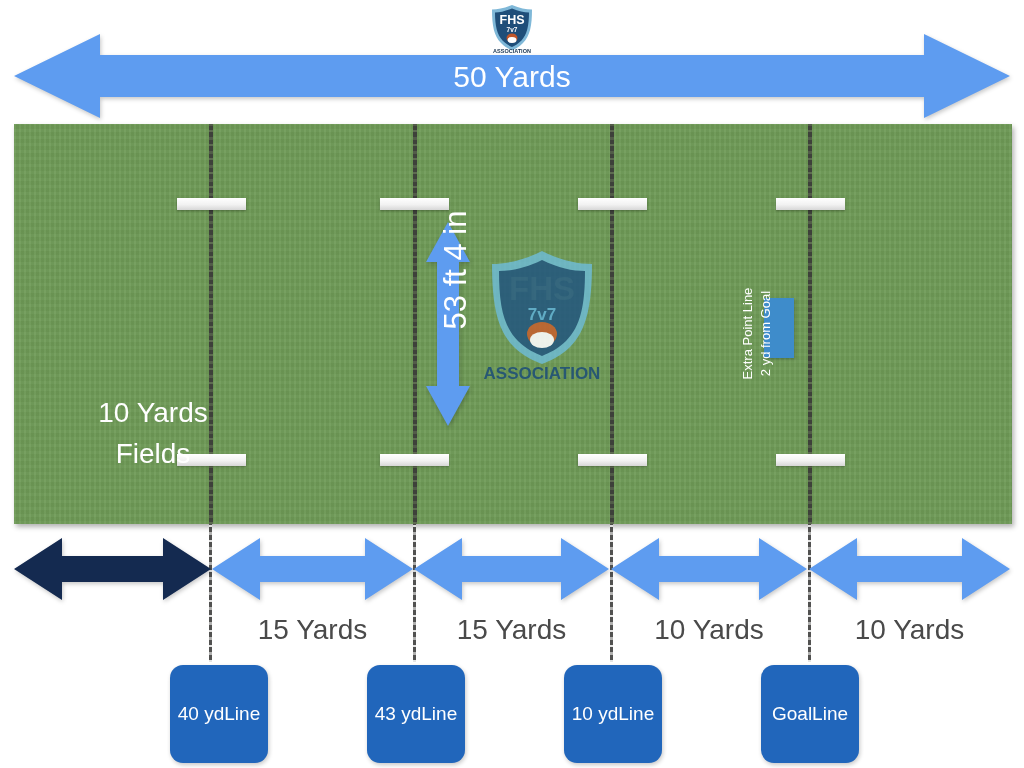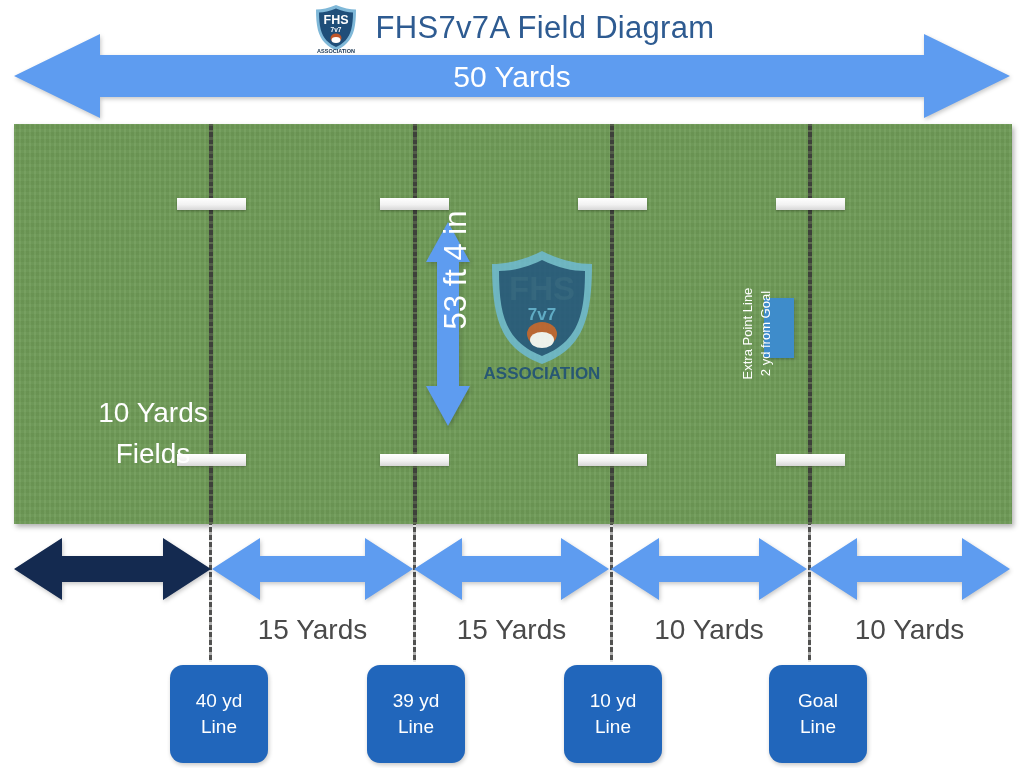--- a/index.html
+++ b/index.html
@@ -207,21 +207,21 @@
   }
 
   
   .line-chip {
     position: absolute;
     top: 665px;
     width: 98px; height: 98px;
     background: #2166BB;
     border-radius: 13px;
     display: flex;
-    flex-direction: column;
+    flex-direction: row;
     align-items: center;
     justify-content: center;
     color: #FFFFFF;
     font-size: 19px;
     line-height: 1.35;
     z-index: 28;
     box-shadow: 1px 2px 4px rgba(0,0,0,0.22);
   }
 </style>
 </head>
@@ -232,21 +232,20 @@
   <div id="title-row">
     <svg id="title-logo" viewBox="0 0 100 100" aria-hidden="true">
       <path d="M50 4 C35 10 22 13 10 13 C10 45 14 66 28 80 C36 88 44 92 50 95 C56 92 64 88 72 80 C86 66 90 45 90 13 C78 13 65 10 50 4 Z" fill="#7FB8D8"></path>
       <path d="M50 11 C37 16 26 19 16 19 C16 45 20 63 31 75 C38 82 45 86 50 88 C55 86 62 82 69 75 C80 63 84 45 84 19 C74 19 63 16 50 11 Z" fill="#1F4E79"></path>
       <text x="50" y="41" font-family="Liberation Sans, sans-serif" font-size="25" font-weight="bold" fill="#ffffff" text-anchor="middle">FHS</text>
       <text x="50" y="57" font-family="Liberation Sans, sans-serif" font-size="13" font-weight="bold" fill="#ffffff" text-anchor="middle">7v7</text>
       <ellipse cx="50" cy="70" rx="11" ry="9" fill="#C0562A"></ellipse>
       <ellipse cx="50" cy="74" rx="9" ry="6" fill="#ffffff"></ellipse>
       <text x="50" y="99" font-family="Liberation Sans, sans-serif" font-size="11" font-weight="bold" fill="#16324F" text-anchor="middle">ASSOCIATION</text>
     </svg>
-    <div id="title-text">FHS7v7A Field Diagram</div>
   </div>
 
   <div class="arrow" id="top-arrow">
     <svg viewBox="0 0 996 84" preserveAspectRatio="none">
       <polygon points="0,42 86,0 86,21 910,21 910,0 996,42 910,84 910,63 86,63 86,84" fill="#5E9CF0"></polygon>
     </svg>
     <div class="arrow-label" id="top-arrow-label">50 Yards</div>
   </div>
 
   <div id="field">
@@ -333,25 +332,25 @@
   <div class="seg-caption" style="left:212px; width:201px;">15 Yards</div>
   <div class="seg-caption" style="left:414px; width:195px;">15 Yards</div>
   <div class="seg-caption" style="left:611px; width:196px;">10 Yards</div>
   <div class="seg-caption" style="left:809px; width:201px;">10 Yards</div>
 
   <div class="line-chip" style="left:170px;">
     <span>40 yd</span>
     <span>Line</span>
   </div>
   <div class="line-chip" style="left:367px;">
-    <span>39 yd</span>
+    <span>43 yd</span>
     <span>Line</span>
   </div>
   <div class="line-chip" style="left:564px;">
     <span>10 yd</span>
     <span>Line</span>
   </div>
-  <div class="line-chip" style="left:761px;margin-left:8px;">
+  <div class="line-chip" style="left:761px;">
     <span>Goal</span>
     <span>Line</span>
   </div>
 
 </div>
 
 </body></html>

